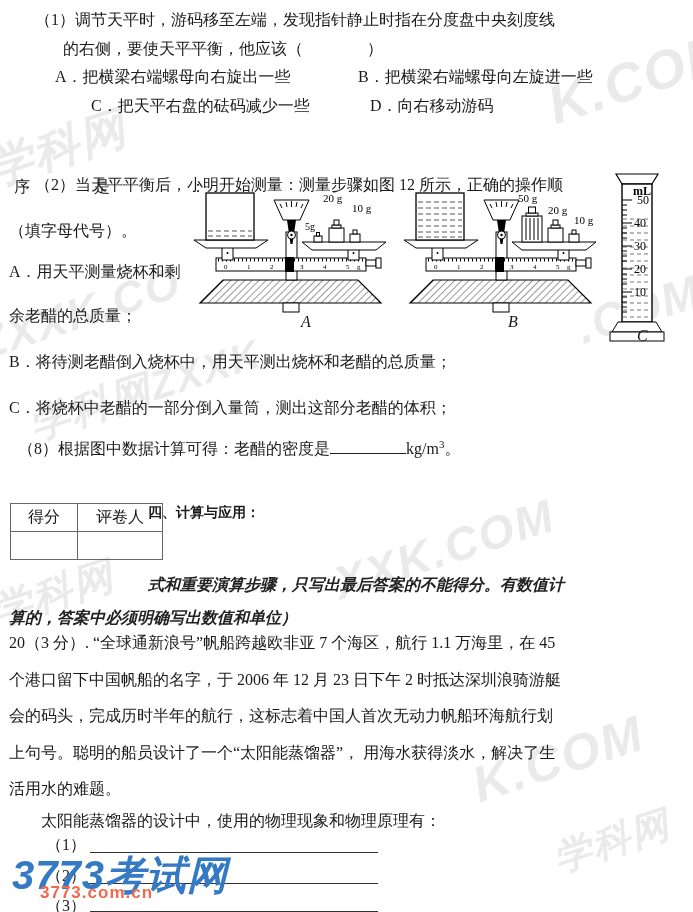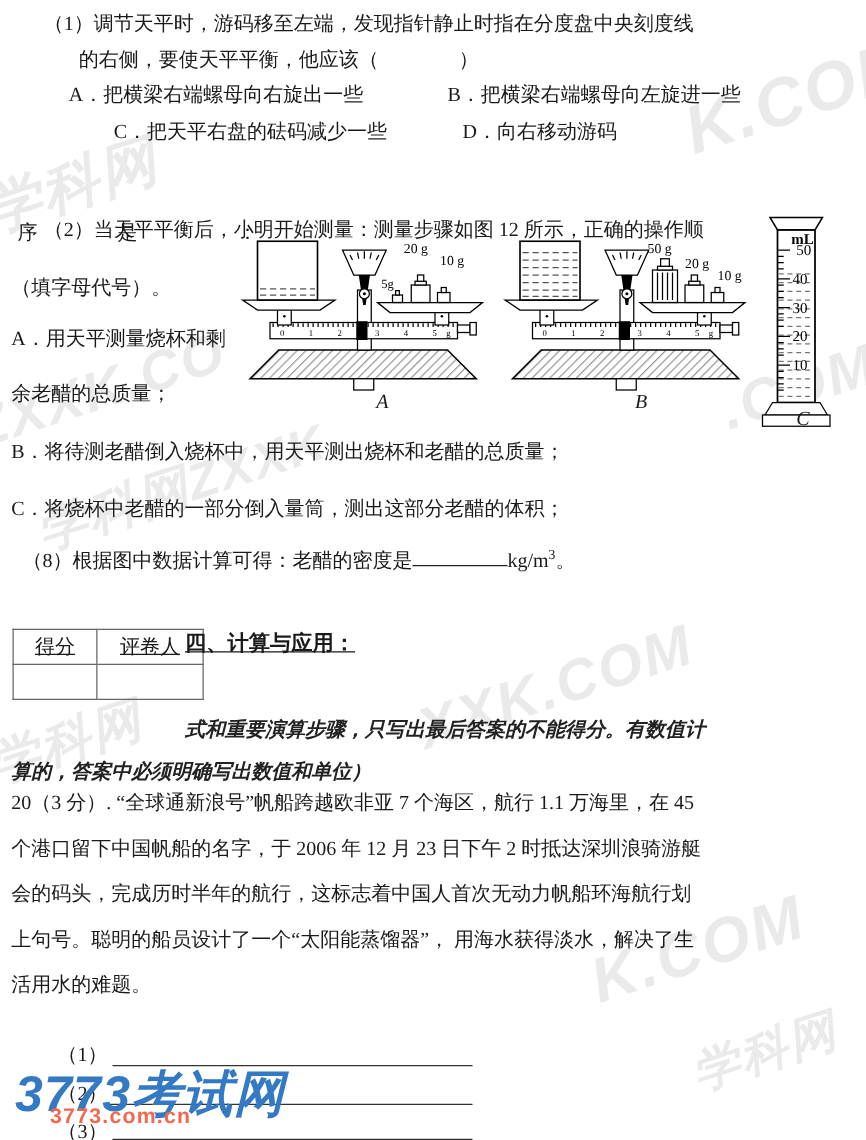--- a/index.html
+++ b/index.html
@@ -16,24 +16,24 @@
     font-family:"Liberation Sans","DejaVu Sans",sans-serif;user-select:none;
   }
   .blank{display:inline-block;border-bottom:1px solid #222;}
   .answer-line{position:absolute;border-bottom:1.5px solid #333;z-index:2;}
   table.score{
     position:absolute;left:10px;top:503px;border-collapse:collapse;z-index:2;
     font-size:16px;
   }
   table.score td{
     border:1.5px solid #666;text-align:center;
-    height:27px;padding:0 8px;text-decoration:underline;
+    height:27px;padding:0 8px;
   }
   td.c1{width:50px;} td.c2{width:68px;}
-  .sec-title{font-weight:bold;font-size:17px;text-decoration:underline;}
+  .sec-title{font-weight:bold;font-size:14px;}
   .note{font-style:italic;font-weight:600;font-size:16px;color:#222;}
   .fig-label{font-style:italic;font-size:16px;z-index:2;}
   svg{position:absolute;z-index:2;}
   svg text{font-family:"Liberation Serif","DejaVu Serif",serif;}
   .logo-name{
     position:absolute;left:12px;top:848px;z-index:3;
     font-family:"Liberation Sans","DejaVu Sans",sans-serif;
     font-size:40px;font-weight:bold;font-style:italic;
     color:#3379c4;letter-spacing:1px;text-align:center;
   }
@@ -281,20 +281,21 @@
 
   <div class="abs txt sec-title" style="left:148px;top:504px;">四、计算与应用：</div>
   <div class="abs txt note" style="left:148px;top:574px;">式和重要演算步骤，只写出最后答案的不能得分。有数值计</div>
   <div class="abs txt note" style="left:9px;top:607px;">算的，答案中必须明确写出数值和单位）</div>
 
   <div class="abs txt" style="left:9px;top:632px;">20（3 分）. “全球通新浪号”帆船跨越欧非亚 7 个海区，航行 1.1 万海里，在 45</div>
   <div class="abs txt" style="left:9px;top:669px;">个港口留下中国帆船的名字，于 2006 年 12 月 23 日下午 2 时抵达深圳浪骑游艇</div>
   <div class="abs txt" style="left:9px;top:705px;">会的码头，完成历时半年的航行，这标志着中国人首次无动力帆船环海航行划</div>
   <div class="abs txt" style="left:9px;top:742px;">上句号。聪明的船员设计了一个“太阳能蒸馏器”， 用海水获得淡水，解决了生</div>
   <div class="abs txt" style="left:9px;top:778px;">活用水的难题。</div>
+  <div class="abs txt" style="left:41px;top:810px;">太阳能蒸馏器的设计中，使用的物理现象和物理原理有：</div>
 
   <div class="abs txt" style="left:46px;top:834px;z-index:2;">（1）</div>
   <div class="answer-line" style="left:90px;top:834px;width:288px;height:18px;"></div>
 
   <div class="abs txt" style="left:46px;top:865px;z-index:2;">（2）</div>
   <div class="answer-line" style="left:86px;top:865px;width:292px;height:18px;"></div>
 
   <div class="abs txt" style="left:46px;top:895px;z-index:2;">（3）</div>
   <div class="answer-line" style="left:90px;top:895px;width:288px;height:16px;"></div>
 

